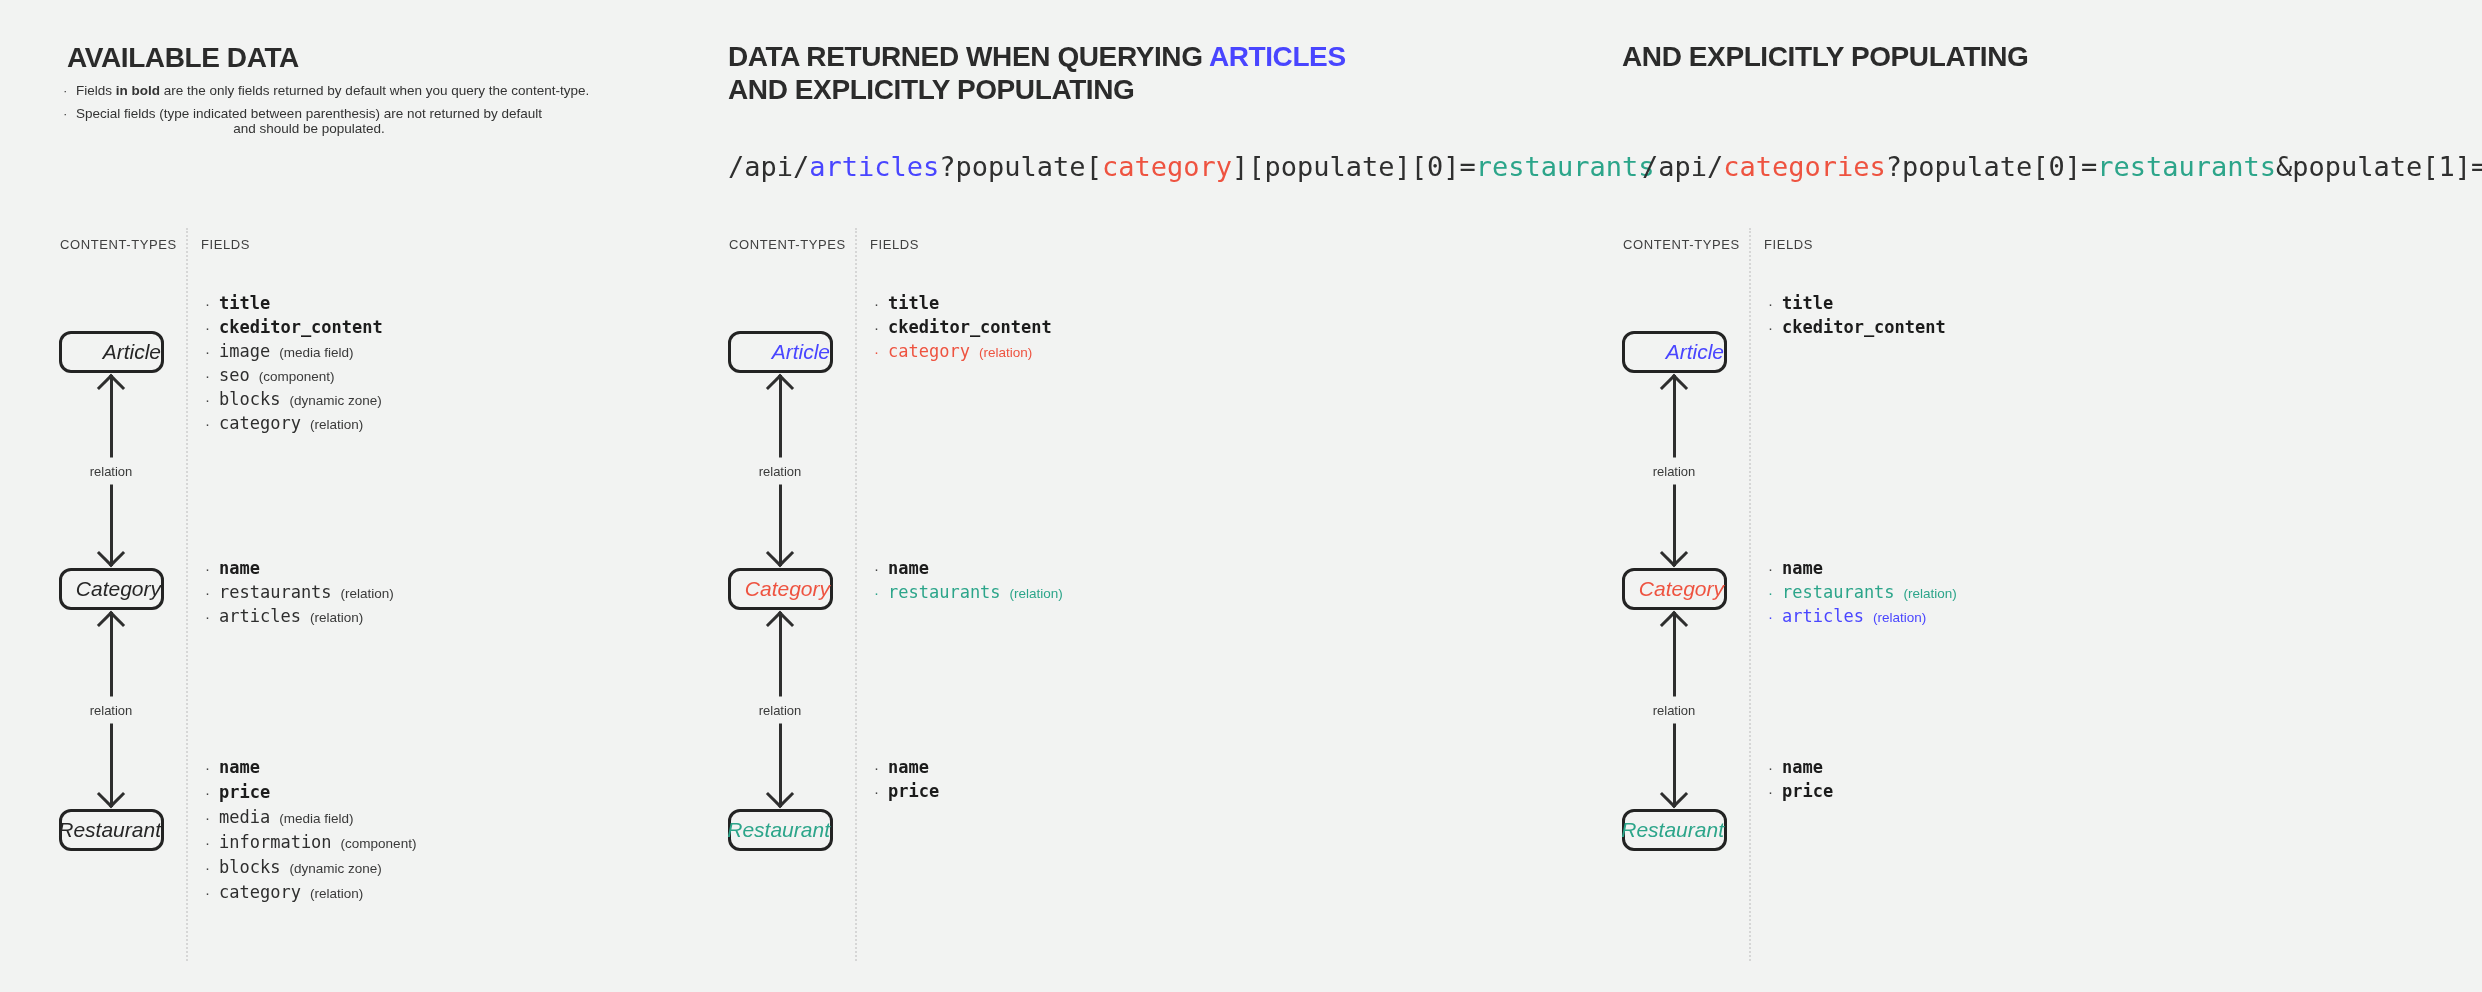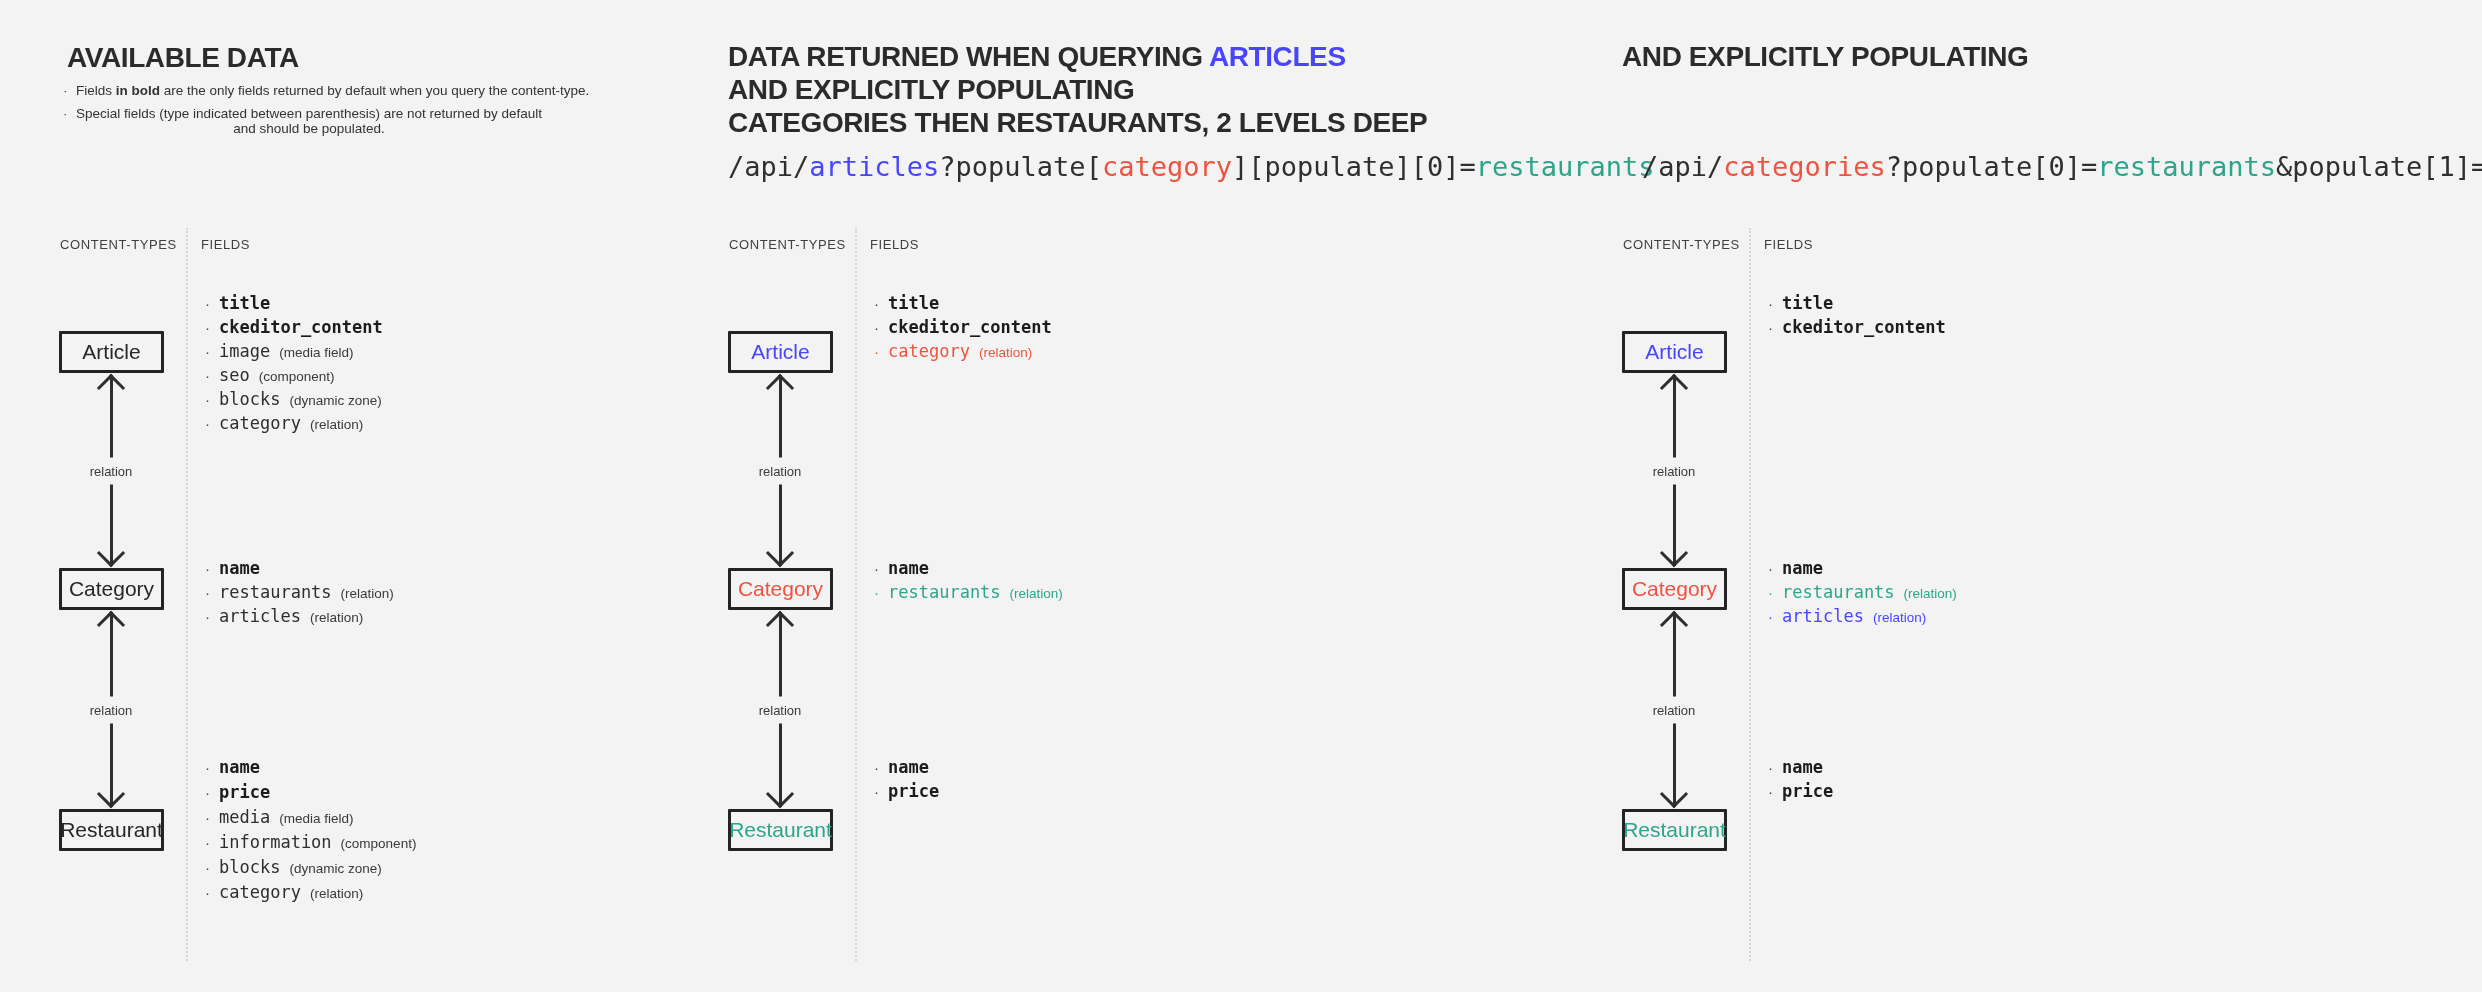--- a/index.html
+++ b/index.html
@@ -16,21 +16,21 @@
   .n-line{display:block;text-align:center;}
   .api-url{position:absolute;font-family:"DejaVu Sans Mono",monospace;font-size:27px;line-height:30px;
            white-space:nowrap;color:#2f2f2f;}
 
   
   .col-label{position:absolute;top:237px;font-size:13px;letter-spacing:0.6px;color:#3f3f3f;white-space:nowrap;}
   .dotted-sep{position:absolute;left:127px;top:228px;height:733px;width:0;
               border-left:2px dotted var(--c-dotted,#d6d6d6);}
   .ct-box{position:absolute;left:0;width:105px;height:42px;box-sizing:border-box;
           border:3px solid #232323;background:var(--c-background,#f2f3f2);
-          display:flex;align-items:center;justify-content:center;border-radius:1px;}
+          display:flex;align-items:center;justify-content:flex-end;border-radius:12px;font-style:italic;}
   .box-label{font-size:21px;color:#262626;white-space:nowrap;}
 
   
   .connector{position:absolute;left:31px;width:42px;}
   .conn-line{position:absolute;left:50%;margin-left:-1.5px;width:3px;top:1px;bottom:1px;
              background:var(--c-line,#2e2e2e);}
   .chev{position:absolute;left:50%;width:17px;height:17px;
         border-top:3px solid var(--c-line,#2e2e2e);border-right:3px solid var(--c-line,#2e2e2e);}
   .chev-up{top:4px;transform:translateX(-50%) rotate(-45deg);}
   .chev-down{bottom:4px;transform:translateX(-50%) rotate(135deg);}
@@ -179,21 +179,20 @@
           <span class="f-name">category</span>
           <span class="f-type">(relation)</span>
         </div>
     </div>
   </section>
 
   <section class="panel" style="left:728px;width:830px;">
     <div class="big-title" style="left:0;top:40px;">
       <div class="t-line"><span>DATA RETURNED WHEN QUERYING </span><span class="c-blue">ARTICLES</span></div>
       <div class="t-line">AND EXPLICITLY POPULATING</div>
-      <div class="t-line">CATEGORIES THEN RESTAURANTS, 2 LEVELS DEEP</div>
     </div>
 
     <div class="api-url" style="left:0;top:152px;"><span>/api/</span><span class="c-blue">articles</span><span>?populate[</span><span class="c-red">category</span><span>][populate][0]=</span><span class="c-teal">restaurants</span></div>
 
     <div class="col-label" style="left:1px;">CONTENT-TYPES</div>
     <div class="col-label" style="left:142px;">FIELDS</div>
     <div class="dotted-sep"></div>
 
     <div class="ct-box" style="top:331px;">
       <span class="box-label c-blue">Article</span>

